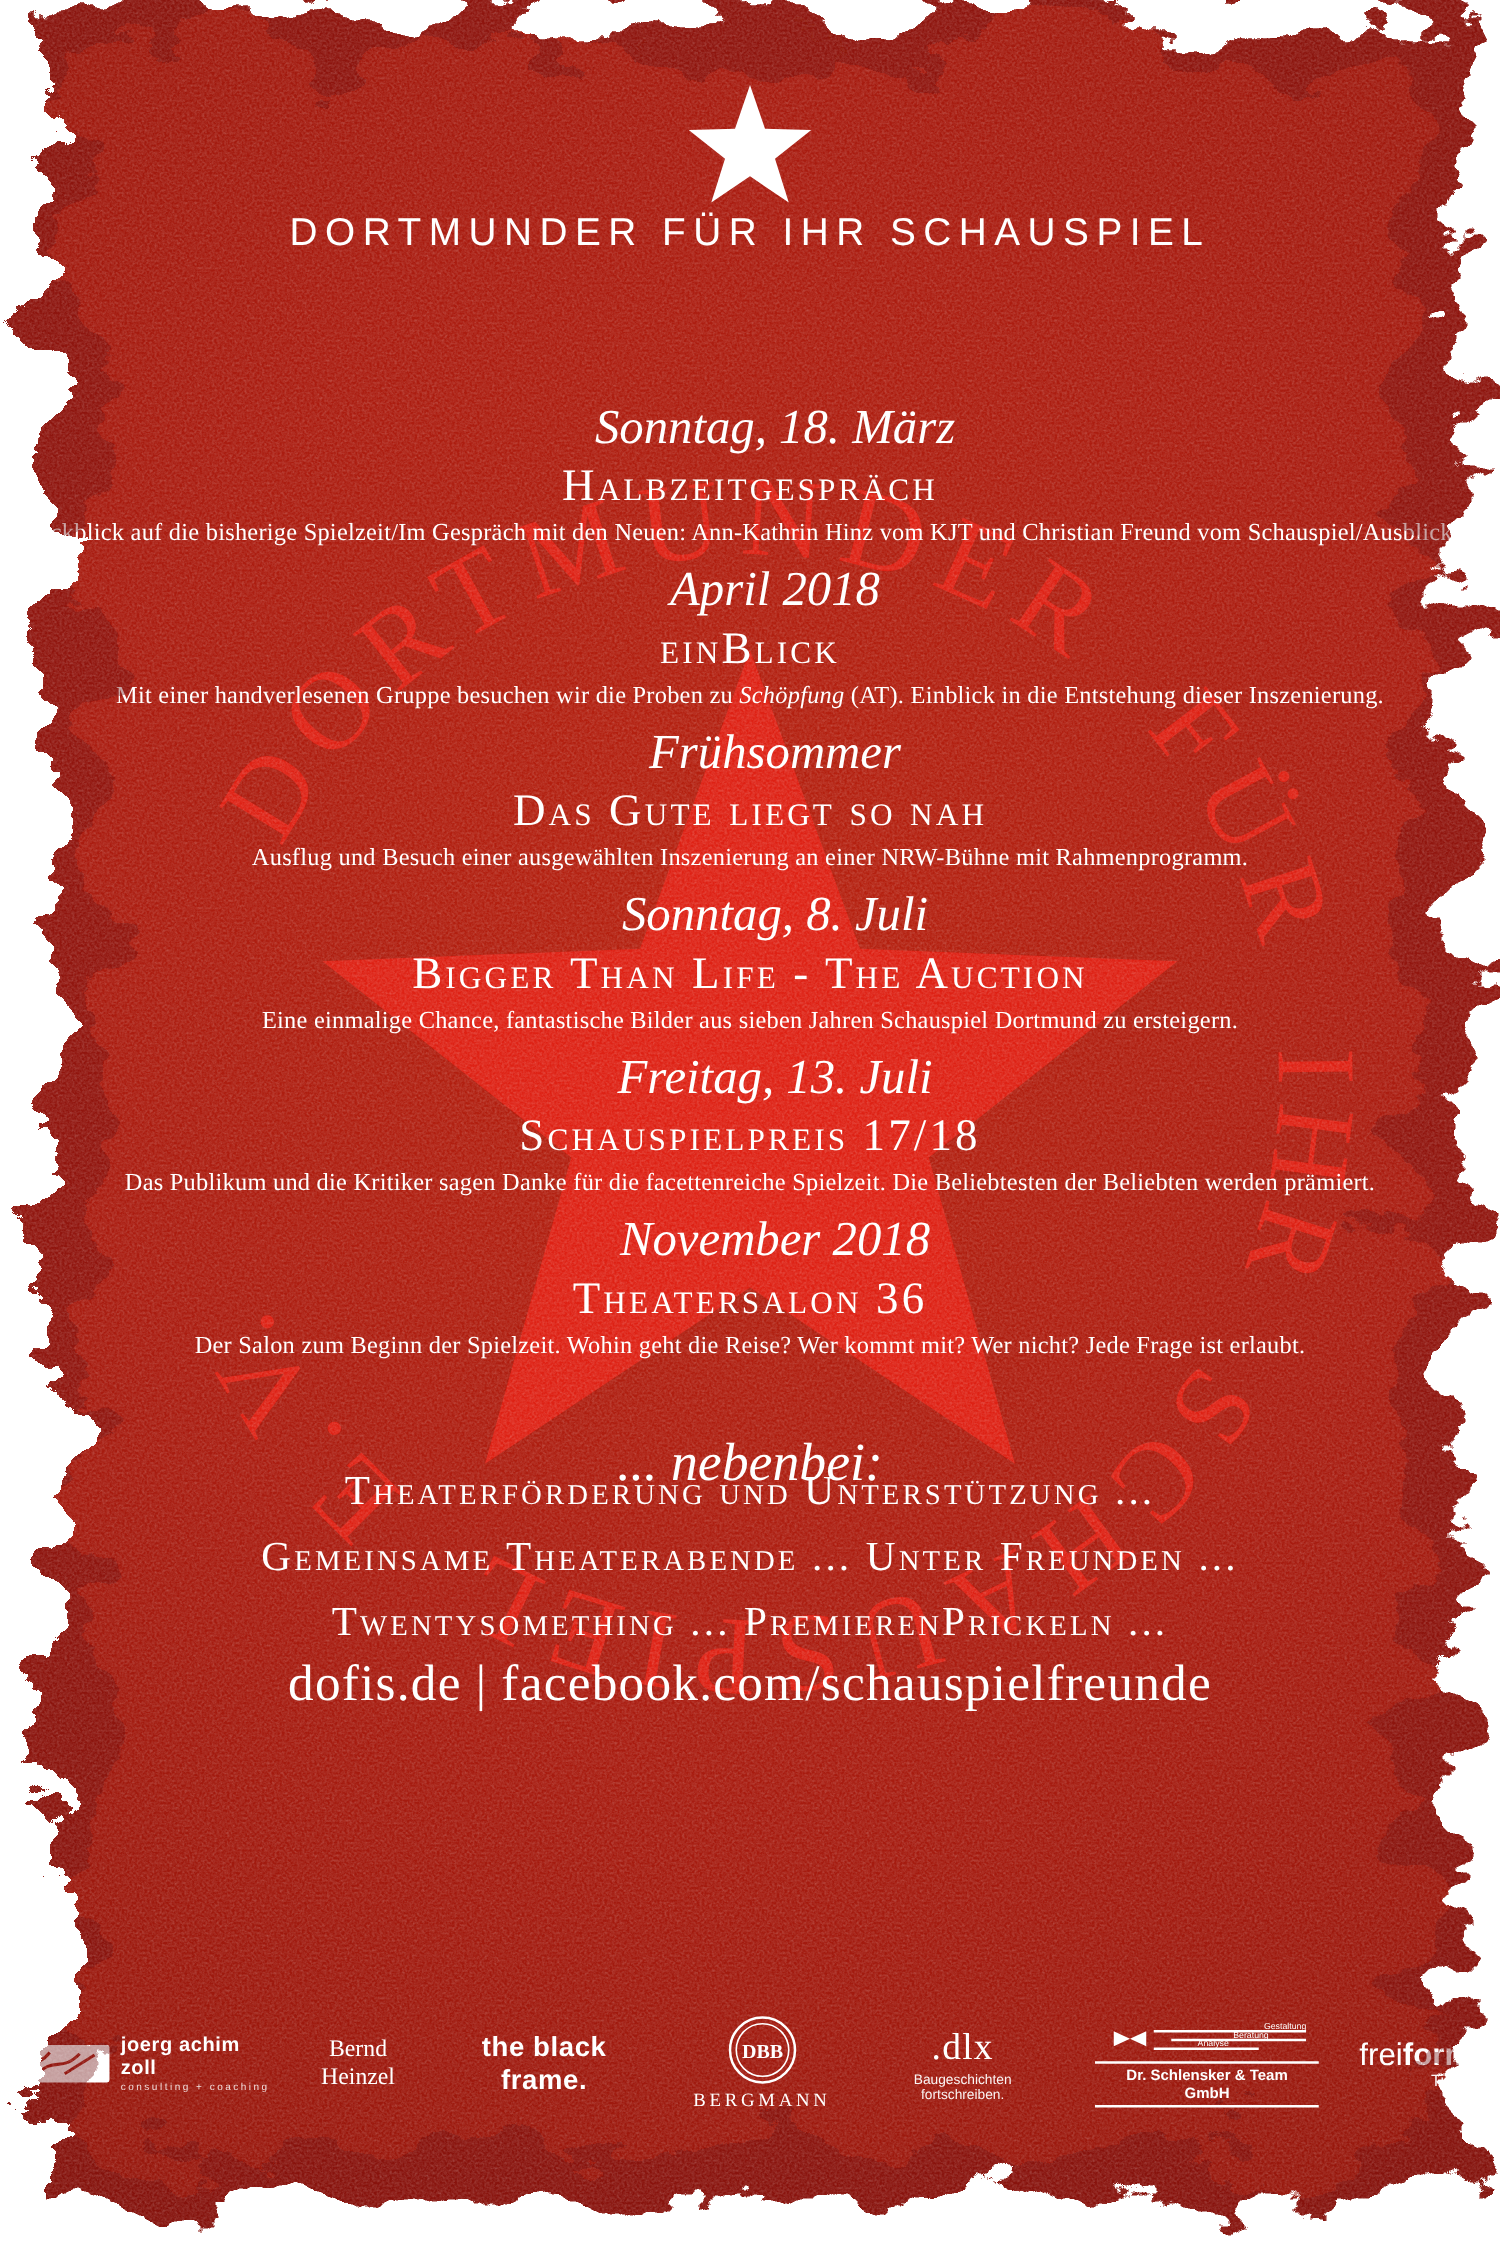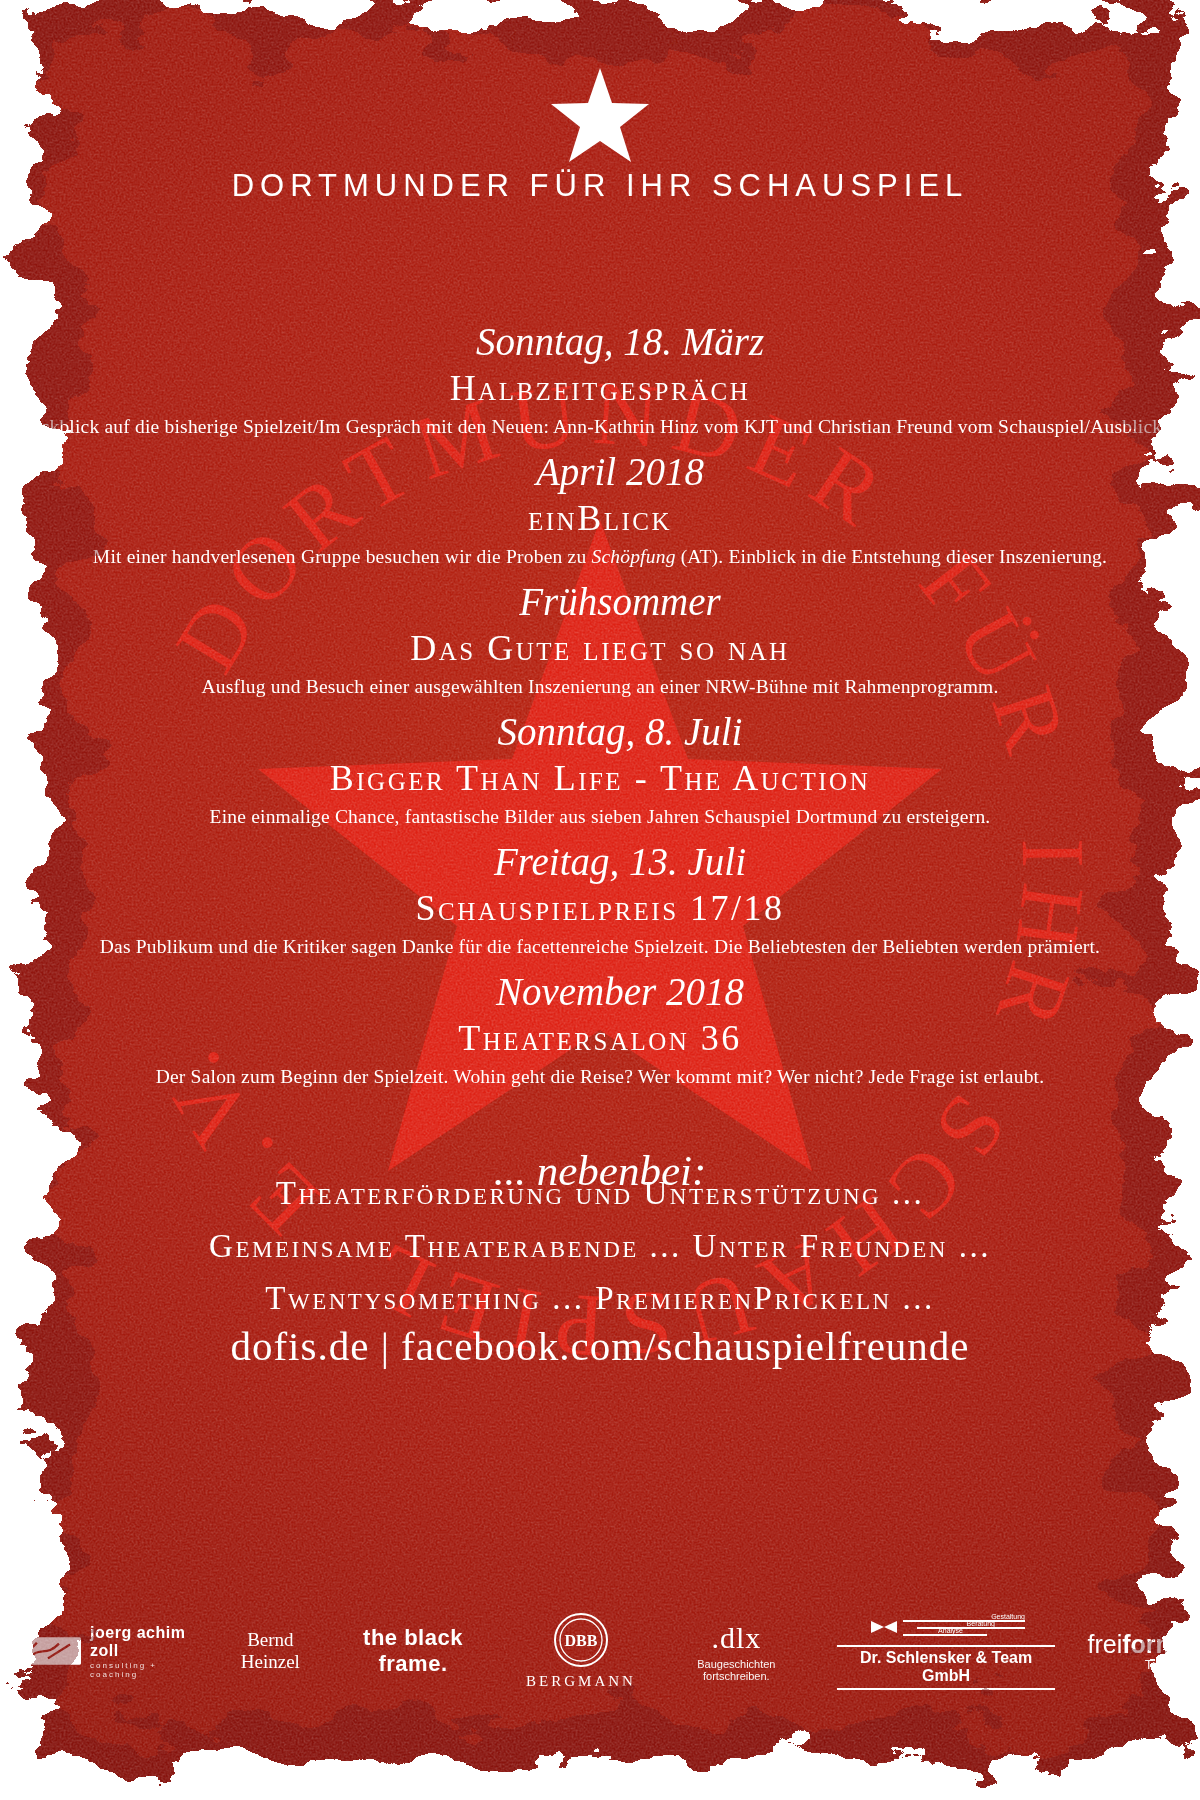--- a/index.html
+++ b/index.html
@@ -34,21 +34,21 @@
   .sponsor { display:flex; flex-direction:column; align-items:center; color:#fff; }
   .sp-zoll { flex-direction:row; align-items:center; gap:9px; }
   .sp-zoll .txt { text-align:left; font-family:"Liberation Sans", sans-serif; }
   .sp-zoll .name { font-size:16px; font-weight:700; letter-spacing:0.5px; }
   .sp-zoll .sub { font-size:8px; letter-spacing:2px; opacity:0.85; margin-top:1px; }
   .sp-heinzel { font-size:19px; line-height:1.15; }
   .sp-blackframe { font-family:"Liberation Sans", sans-serif; font-size:22px; font-weight:700; letter-spacing:0.5px; }
   .sp-bergmann .wordmark { font-size:15px; letter-spacing:3px; margin-top:5px; }
   .sp-dlx .name { font-size:30px; letter-spacing:1px; }
   .sp-dlx .sub { font-family:"Liberation Sans", sans-serif; font-size:11px; font-weight:300; margin-top:3px; opacity:0.95; }
-  .sp-schlensker .name { font-family:"Liberation Sans", sans-serif; font-size:16px; font-weight:700;
+  .sp-schlensker .name { font-family:"Liberation Sans", sans-serif; font-size:12px; font-weight:700;
       border-top:2px solid #fff; border-bottom:2px solid #fff; padding:2px 6px 3px; margin-top:2px; }
   .sp-freiformat { align-items:flex-end; }
   .sp-freiformat .row { font-family:"Liberation Sans", sans-serif; font-size:25px; }
   .sp-freiformat .light { font-weight:300; }
   .sp-freiformat .bold { font-weight:700; }
   .sp-freiformat .sub { font-family:"Liberation Sans", sans-serif; font-size:13px; font-weight:300; margin-top:-2px; opacity:0.95; }
 </style>
 </head>
 <body>
 

